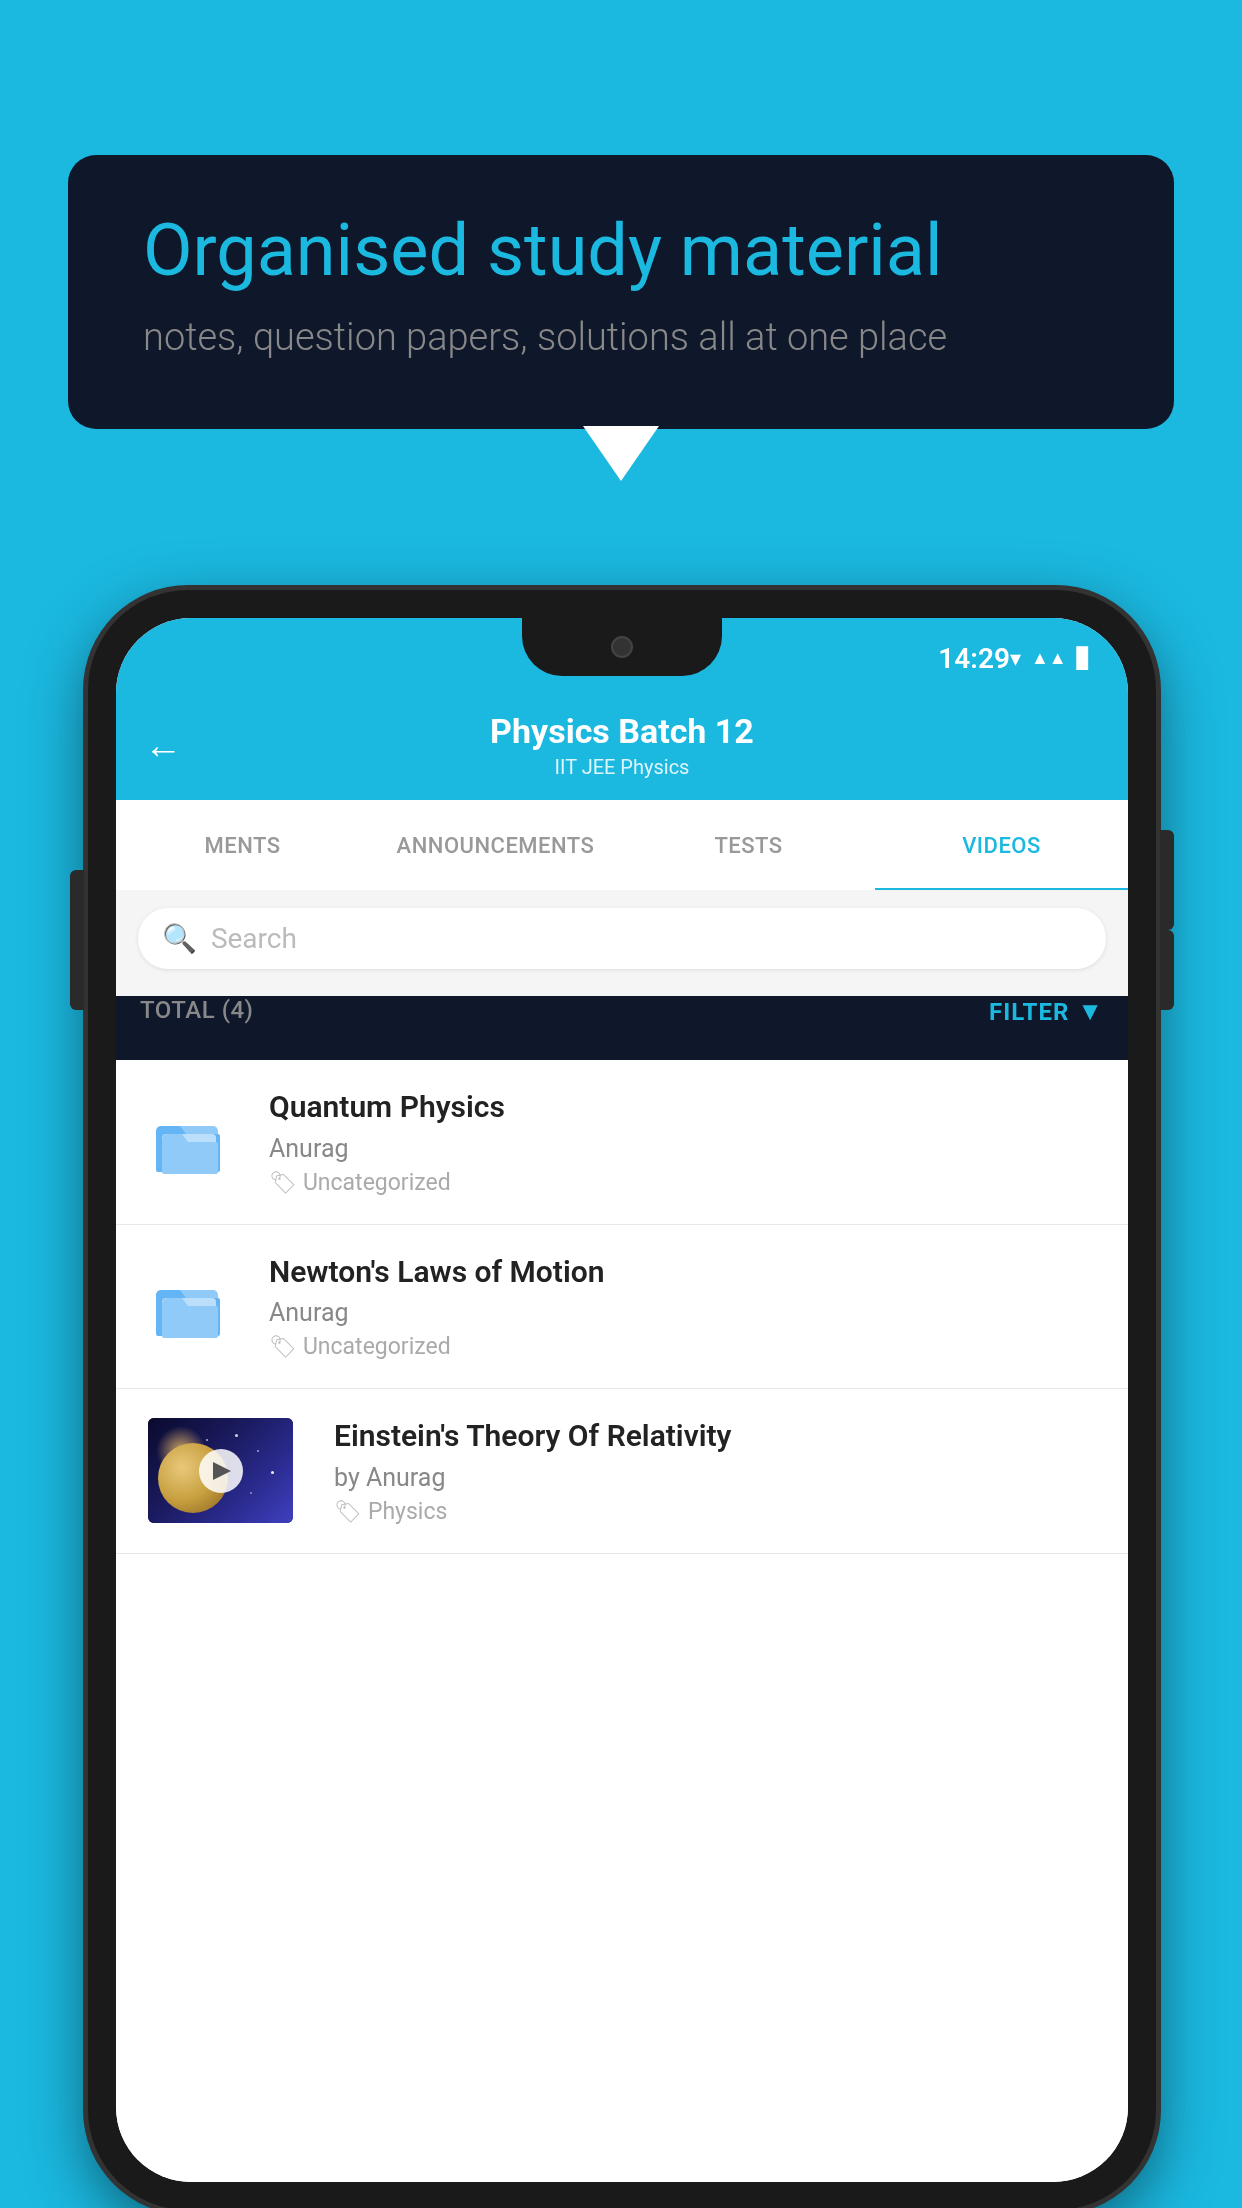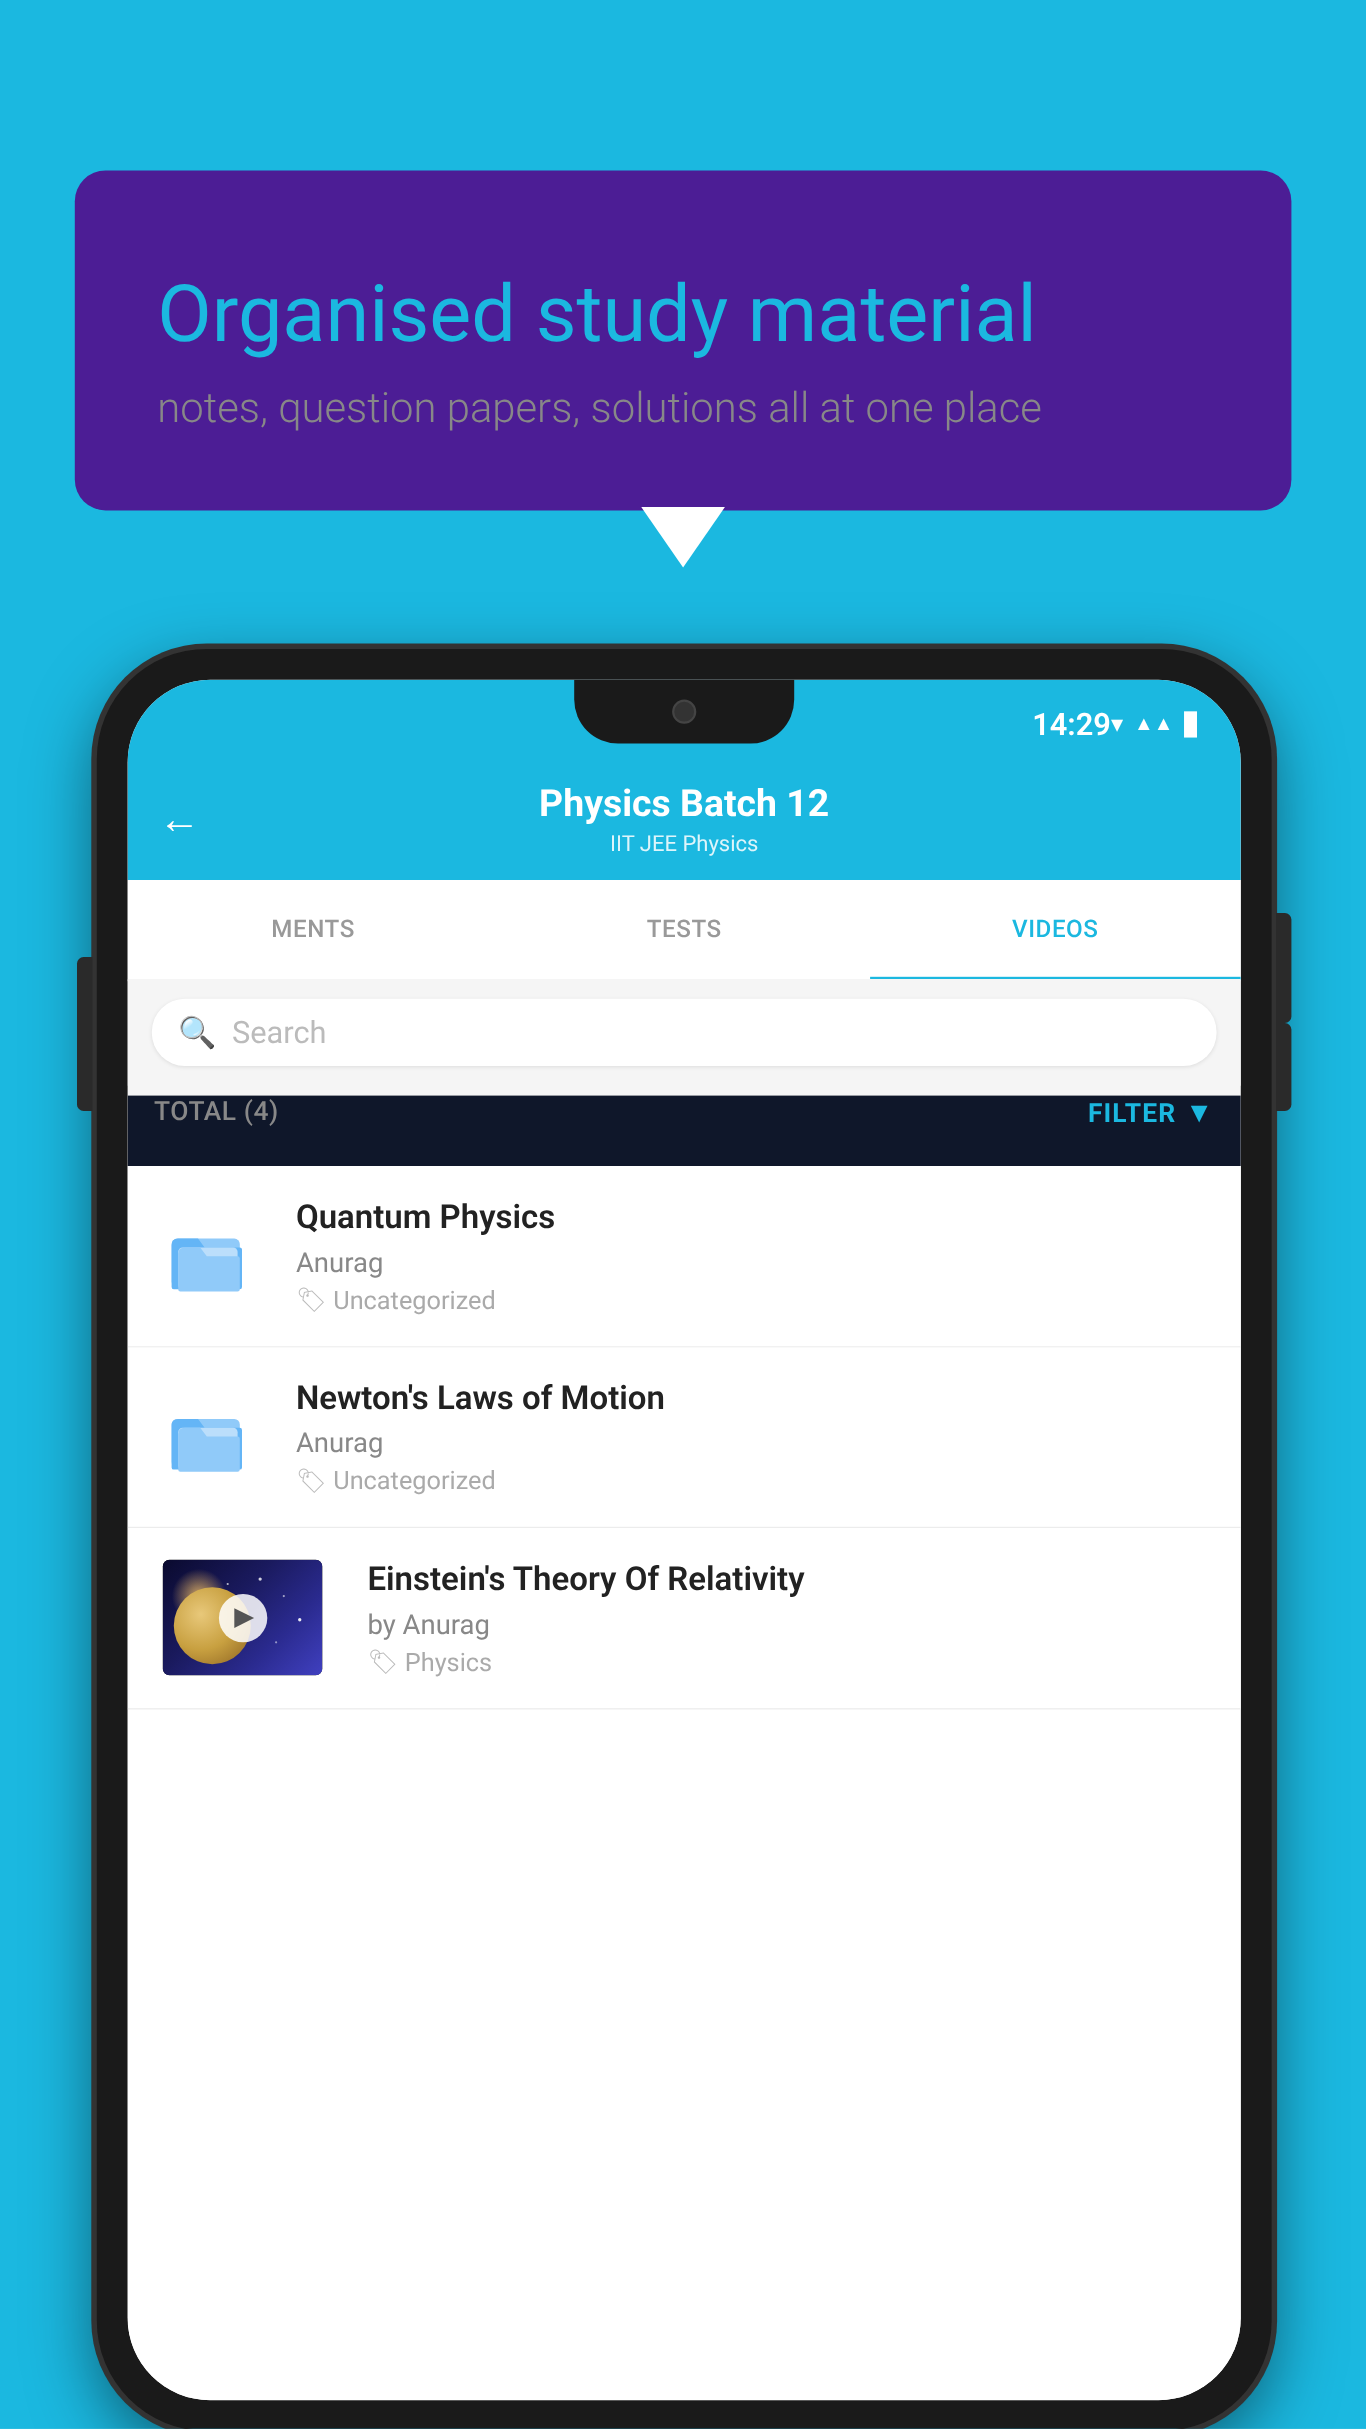--- a/index.html
+++ b/index.html
@@ -15,23 +15,23 @@
 
     
     .speech-bubble-container {
       position: absolute;
       top: 155px;
       left: 68px;
       width: 1106px;
     }
 
     .speech-bubble {
-      background: #4c1d95;
+      background: #0f172a;
       border-radius: 28px;
-      padding: 90px 75px 70px 75px;
+      padding: 55px 75px 70px 75px;
       position: relative;
     }
 
     .speech-bubble::after {
       content: '';
       position: absolute;
       bottom: -52px;
       left: 50%;
       transform: translateX(-50%);
       border-left: 38px solid transparent;
@@ -451,20 +451,21 @@
     <div class="app-header">
       <span class="back-arrow">←</span>
       <div class="header-title-block">
         <div class="header-title">Physics Batch 12</div>
         <div class="header-subtitle">IIT JEE   Physics</div>
       </div>
     </div>
 
     <div class="tabs-bar">
       <div class="tab-item">MENTS</div>
+      <div class="tab-item">ANNOUNCEMENTS</div>
       <div class="tab-item">TESTS</div>
       <div class="tab-item active">VIDEOS</div>
     </div>
 
     <div class="search-container">
       <div class="search-bar">
         <span class="search-icon-inner">🔍</span>
         <span class="search-text">Search</span>
       </div>
     </div>

